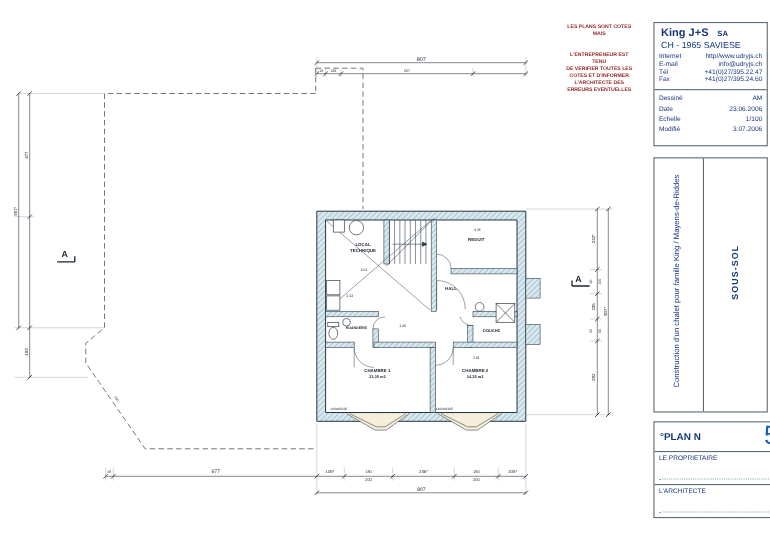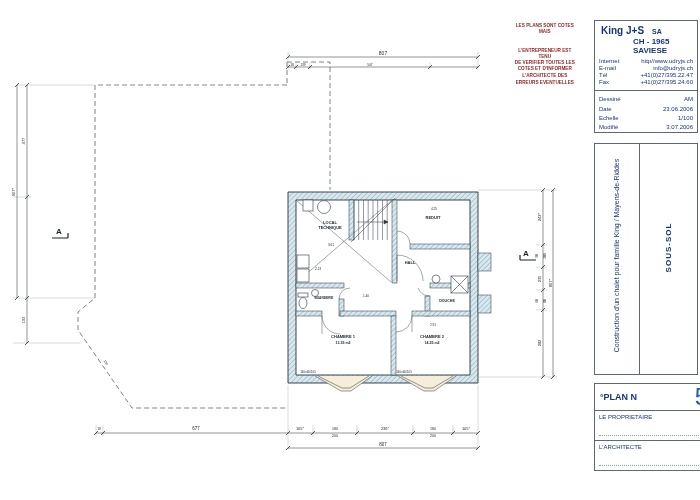--- a/index.html
+++ b/index.html
@@ -14,21 +14,21 @@
   .notes{position:absolute;left:512px;top:22px;width:84px;
          transform:scale(.78);transform-origin:top left;
          color:#8f1d1d;font-weight:bold;font-size:6px;line-height:1.35;
          text-align:center;}
   .notes .gap{height:16px;}
   
   .tb-box{position:absolute;border:1px solid #5a6a72;background:#fff;
           box-sizing:border-box;color:#16357f;}
   .firmline{padding:4px 4px 0 6px;font-size:10px;font-weight:bold;}
   .firmline .legal{font-size:7px;margin-left:8px;}
-  .addr{padding:1px 4px 3px 6px;font-size:8px;font-weight:bold;margin-left:32px;}
+  .addr{padding:1px 4px 3px 6px;font-size:8px;font-weight:normal;}
   .crow,.mrow{display:flex;justify-content:space-between;
               padding:0 4px;font-size:6px;line-height:1.18;}
   .mblock{border-top:1px solid #5a6a72;margin-top:4px;padding-top:4px;}
   .mrow{line-height:1.55;}
   .vwrap{position:absolute;white-space:nowrap;text-align:center;
          transform:rotate(-90deg);color:#16357f;}
   .vtitle{left:500px;top:252px;width:232px;font-size:7px;}
   .vsheet{left:608px;top:243px;width:120px;font-size:8px;font-weight:bold;
           letter-spacing:1px;}
   .planrow{display:flex;justify-content:space-between;align-items:center;

